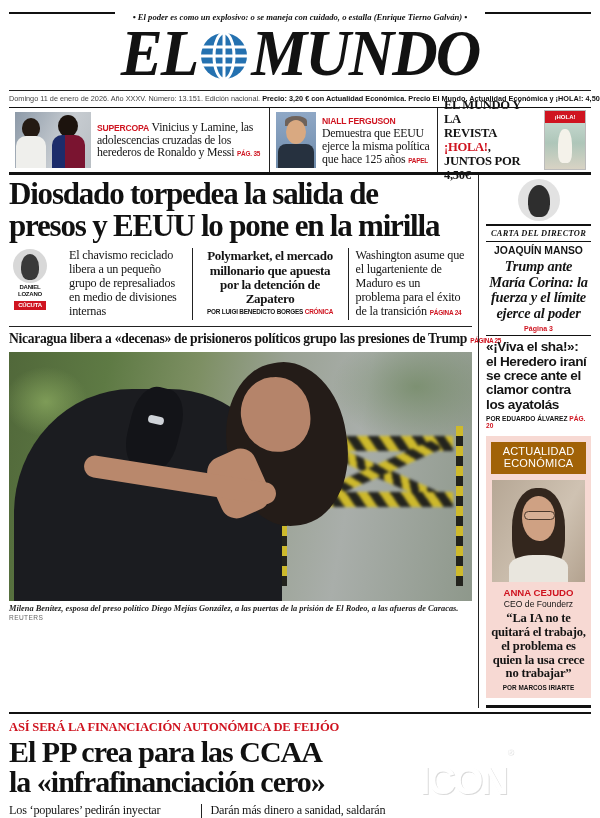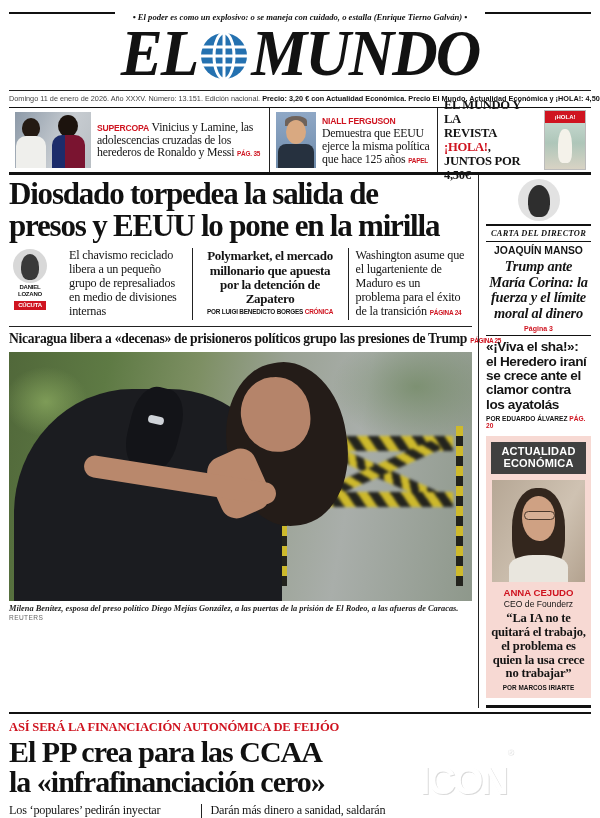--- a/index.html
+++ b/index.html
@@ -108,21 +108,21 @@
   .rc-rule{border-top:2px solid #111;margin:3px 0;}
   .rc-rule.thin{border-top-width:1px;}
   .carta-label{font-style:italic;font-weight:bold;font-size:8.4px;text-align:center;letter-spacing:.3px;}
   .carta-author{text-align:center;font-family:"Liberation Sans",sans-serif;font-weight:bold;font-size:10.4px;margin-top:2px;}
   .carta-title{font-style:italic;font-weight:bold;font-size:14.4px;text-align:center;line-height:1.08;margin-top:3px;letter-spacing:-0.2px;}
   .carta-page{color:#cf1420;text-align:center;font-family:"Liberation Sans",sans-serif;font-weight:bold;font-size:7px;margin:4px 0 3px;}
   .sha-title{font-family:"Liberation Sans",sans-serif;font-weight:bold;font-size:13.6px;line-height:1.06;
              letter-spacing:-0.4px;margin-top:4px;}
   .sha-by{font-family:"Liberation Sans",sans-serif;font-weight:bold;font-size:6.6px;margin-top:3px;}
   .econ{background:#f7d9d3;margin-top:7px;padding:6px 5px 7px;text-align:center;}
-  .econ-label{background:#404040;color:#fff;font-family:"Liberation Sans",sans-serif;font-weight:bold;
+  .econ-label{background:#a16207;color:#fff;font-family:"Liberation Sans",sans-serif;font-weight:normal;
               font-size:11px;line-height:1.08;padding:4px 2px;letter-spacing:.2px;}
   .econ-photo{height:102px;margin:6px 1px 5px;position:relative;overflow:hidden;
               background:linear-gradient(120deg,#b6a795,#cfc2b2 60%,#b3a28f);}
   .econ-photo .hair{position:absolute;left:22%;top:8%;width:56%;height:84%;background:#33261d;border-radius:46% 46% 40% 40%;}
   .econ-photo .face{position:absolute;left:32%;top:16%;width:36%;height:44%;background:#cfa183;border-radius:50% 50% 46% 54%;}
   .econ-photo .glasses{position:absolute;left:34%;top:30%;width:32%;height:7%;border:1px solid #4a382c;border-radius:6px;background:rgba(255,255,255,.15);}
   .econ-photo .shirt{position:absolute;left:18%;top:74%;width:64%;height:30%;background:#e9e6de;border-radius:40% 40% 0 0;}
   .econ-name{color:#cf1420;font-family:"Liberation Sans",sans-serif;font-weight:bold;font-size:9.6px;margin-top:2px;}
   .econ-role{font-family:"Liberation Sans",sans-serif;font-size:8.6px;margin-top:1px;}
   .econ-quote{font-weight:bold;font-size:12.6px;line-height:1.1;margin-top:3px;letter-spacing:-0.2px;}
@@ -280,21 +280,21 @@
     </div>
 
     <div class="main-right">
       <div class="rc-portrait">
             <div class="sil"></div>
           </div>
       <div class="rc-rule"></div>
       <div class="carta-label">CARTA DEL DIRECTOR</div>
       <div class="rc-rule thin"></div>
       <div class="carta-author">JOAQUÍN MANSO</div>
-      <div class="carta-title">Trump ante María Corina: la fuerza y el límite moral al dinero</div>
+      <div class="carta-title">Trump ante María Corina: la fuerza y el límite ejerce al poder</div>
       <div class="carta-page">Página 3</div>
       <div class="rc-rule thin"></div>
       <div class="sha-title">«¡Viva el sha!»: el Heredero iraní se crece ante el clamor contra los ayatolás</div>
       <div class="sha-by">
         <span>POR EDUARDO ÁLVAREZ </span><span class="red">PÁG. 20</span>
       </div>
       <div class="econ">
         <div class="econ-label">
           <div>ACTUALIDAD</div>
           <div>ECONÓMICA</div>

